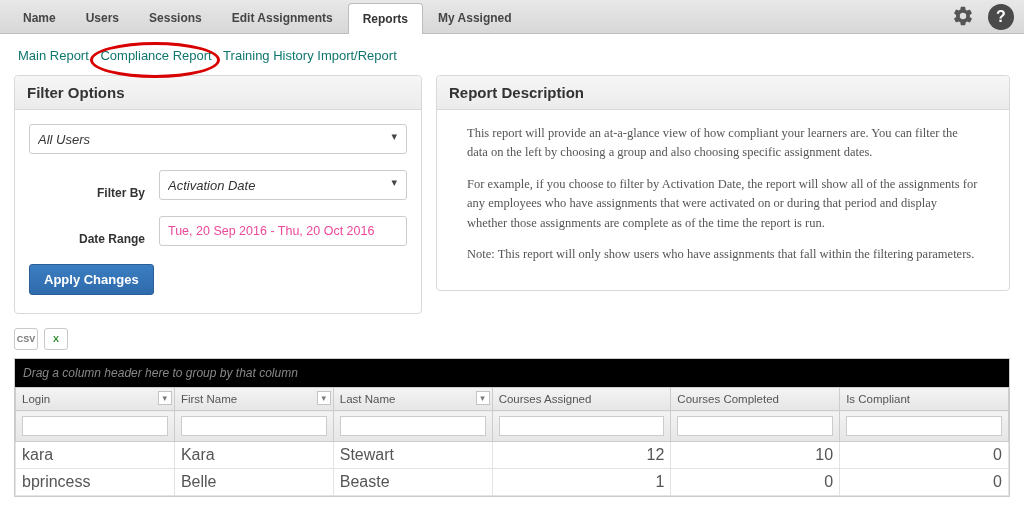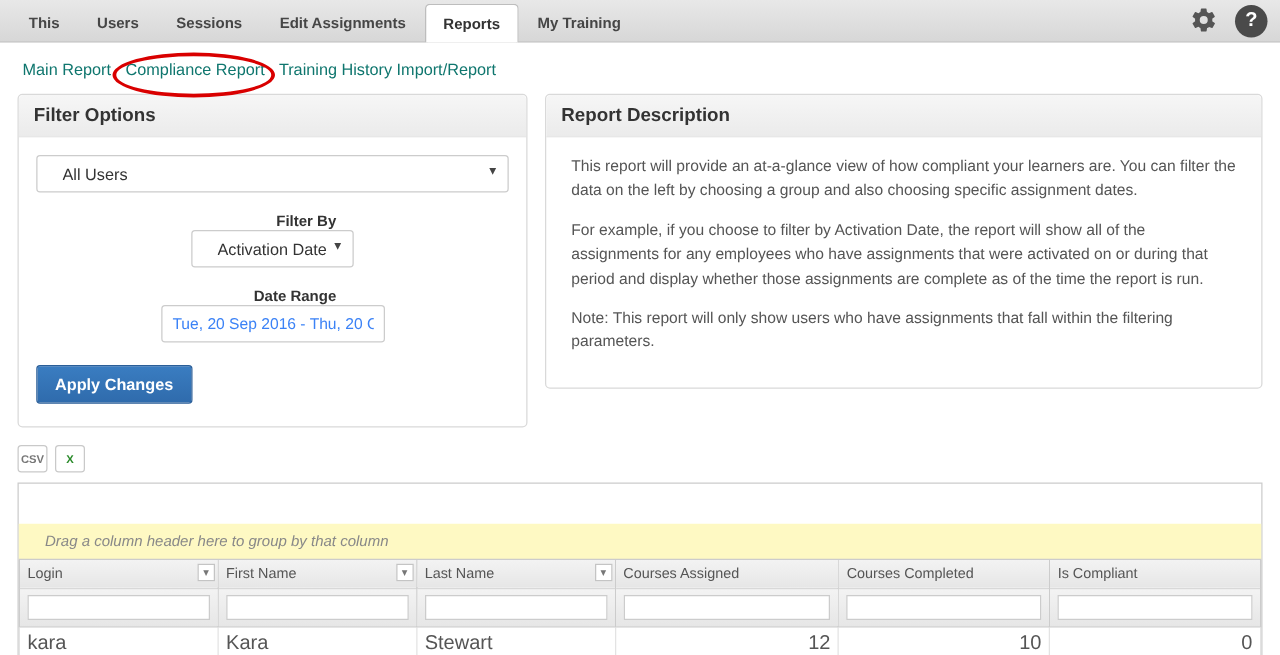--- a/index.html
+++ b/index.html
@@ -14,58 +14,58 @@
   
   .subnav { padding:14px 18px 12px; font-size:13px; }
   .subnav a { color:#0f766e; text-decoration:none; margin-right:8px; }
   .highlight-ellipse { position:absolute; left:90px; top:42px; width:130px; height:36px; border:3px solid #d90000; border-radius:50%; pointer-events:none; }
   
   .cols { display:flex; gap:14px; padding:0 14px 14px; align-items:flex-start; }
   .panel { border:1px solid #d9d9d9; border-radius:4px; background:#fff; flex:1; }
   .panel.left { flex:0 0 408px; }
   .panel-header { background: linear-gradient(#f6f6f6,#ebebeb); border-bottom:1px solid #d9d9d9; padding:8px 12px; font-weight:bold; color:#333; font-size:15px; border-radius:4px 4px 0 0;}
   .panel-body { padding:14px 16px; color:#555; line-height:1.55; font-size:12.5px;}
-  .panel-body p { margin:0 4px 12px; }
+  .panel-body p { margin:0 14px 12px;font-family:Liberation Serif, serif; }
   
   .filters { padding:14px 14px 18px; }
-  .select { width:100%; height:30px; border:1px solid #ccc; border-radius:3px; background:#fff; padding:0 20px; font-size:13px; color:#333; appearance:none; position:relative; }
+  .select { width:100%; height:30px; border:1px solid #ccc; border-radius:3px; background:#fff; padding:0 8px; font-size:13px; color:#333; appearance:none; position:relative;font-style:italic; }
   .select-wrap { position:relative; }
   .select-wrap::after { content:"▾"; position:absolute; right:10px; top:6px; font-size:11px; color:#444; pointer-events:none; }
-  .row { display:flex; align-items:center; margin-top:16px;flex-direction:column; }
+  .row { display:flex; align-items:flex-end; margin-top:16px; }
   .row-label { width:130px; text-align:right; padding-right:14px; font-weight:bold; color:#333; font-size:12px;}
   .row-field { flex:1; }
-  .textbox { width:100%; height:30px; border:1px solid #ccc; border-radius:3px; padding:0 8px; font-size:12.5px; color:#3b82f6; }
+  .textbox { width:100%; height:30px; border:1px solid #ccc; border-radius:3px; padding:0 8px; font-size:12.5px; color:#ec4899; }
   .btn-primary { margin-top:18px; display:inline-block; background: linear-gradient(#3a7dc1,#2f6bac); color:#fff; border:1px solid #2a5e98; border-radius:3px; padding:7px 14px; font-size:13px; font-weight:bold; cursor:pointer; }
   
   .gridarea { padding:0 14px 14px; }
   .grid-toolbar { display:flex; align-items:center; justify-content:space-between; margin-bottom:8px; }
   .btn-light { background: linear-gradient(#fefefe,#eee); border:1px solid #c9c9c9; border-radius:3px; padding:5px 10px; font-size:12px; cursor:pointer; color:#444; }
   .export-icons { display:flex; gap:6px; }
   .export-icons .ico { width:24px; height:22px; border:1px solid #c9c9c9; border-radius:3px; background:#fff; display:flex; align-items:center; justify-content:center; font-size:9px; font-weight:bold; cursor:pointer; }
   .ico.csv { color:#777; }
   .ico.xls { color:#2a8a2a; }
   .grid { border:1px solid #ccc; }
-  .grid .grouptip { background:#fef9c3; padding:7px 21px; color:#888; font-style:italic; font-size:12px; border-bottom:1px solid #ccc;margin-top:32px;}
+  .grid .grouptip { background:#000000; padding:7px 8px; color:#888; font-style:italic; font-size:12px; border-bottom:1px solid #ccc;}
   .grid table { width:100%; border-collapse:collapse; table-layout:fixed; }
   .grid th { background: linear-gradient(#f3f3f3,#e6e6e6); border:1px solid #ccc; border-top:none; font-size:11.5px; color:#555; text-align:left; padding:5px 6px; font-weight:normal; position:relative;}
   .grid th .dd { position:absolute; right:2px; top:3px; width:14px; height:14px; border:1px solid #c4c4c4; background:#fff; font-size:9px; text-align:center; line-height:12px; color:#777; cursor:pointer;}
   .grid td { border:1px solid #e3e3e3; padding:4px 6px; font-size:16px; color:#555; }
   .grid .filterrow input { width:100%; height:20px; border:1px solid #ccc; font-size:11px; padding:0 4px;}
   .num { text-align:right; }
 </style>
 </head>
 <body>
 
 <div class="topnav">
-  <div class="tab">This</div>
+  <div class="tab">Name</div>
   <div class="tab">Users</div>
   <div class="tab">Sessions</div>
   <div class="tab">Edit Assignments</div>
   <div class="tab active">Reports</div>
-  <div class="tab">My Training</div>
+  <div class="tab">My Assigned</div>
   <div class="right">
     <span>
       <svg viewBox="0 0 24 24">
           <path d="M19.4 13a7.6 7.6 0 0 0 .1-1 7.6 7.6 0 0 0-.1-1l2.1-1.6a.5.5 0 0 0 .1-.6l-2-3.5a.5.5 0 0 0-.6-.2l-2.5 1a7.3 7.3 0 0 0-1.7-1l-.4-2.6A.5.5 0 0 0 14 2h-4a.5.5 0 0 0-.5.4l-.4 2.6a7.3 7.3 0 0 0-1.7 1l-2.5-1a.5.5 0 0 0-.6.2l-2 3.5a.5.5 0 0 0 .1.6L4.5 11a7.6 7.6 0 0 0-.1 1 7.6 7.6 0 0 0 .1 1l-2.1 1.6a.5.5 0 0 0-.1.6l2 3.5a.5.5 0 0 0 .6.2l2.5-1a7.3 7.3 0 0 0 1.7 1l.4 2.6A.5.5 0 0 0 10 22h4a.5.5 0 0 0 .5-.4l.4-2.6a7.3 7.3 0 0 0 1.7-1l2.5 1a.5.5 0 0 0 .6-.2l2-3.5a.5.5 0 0 0-.1-.6ZM12 15.5A3.5 3.5 0 1 1 15.5 12 3.5 3.5 0 0 1 12 15.5Z"></path>
         </svg>
     </span>
     <span class="help">?</span>
   </div>
 </div>
 

